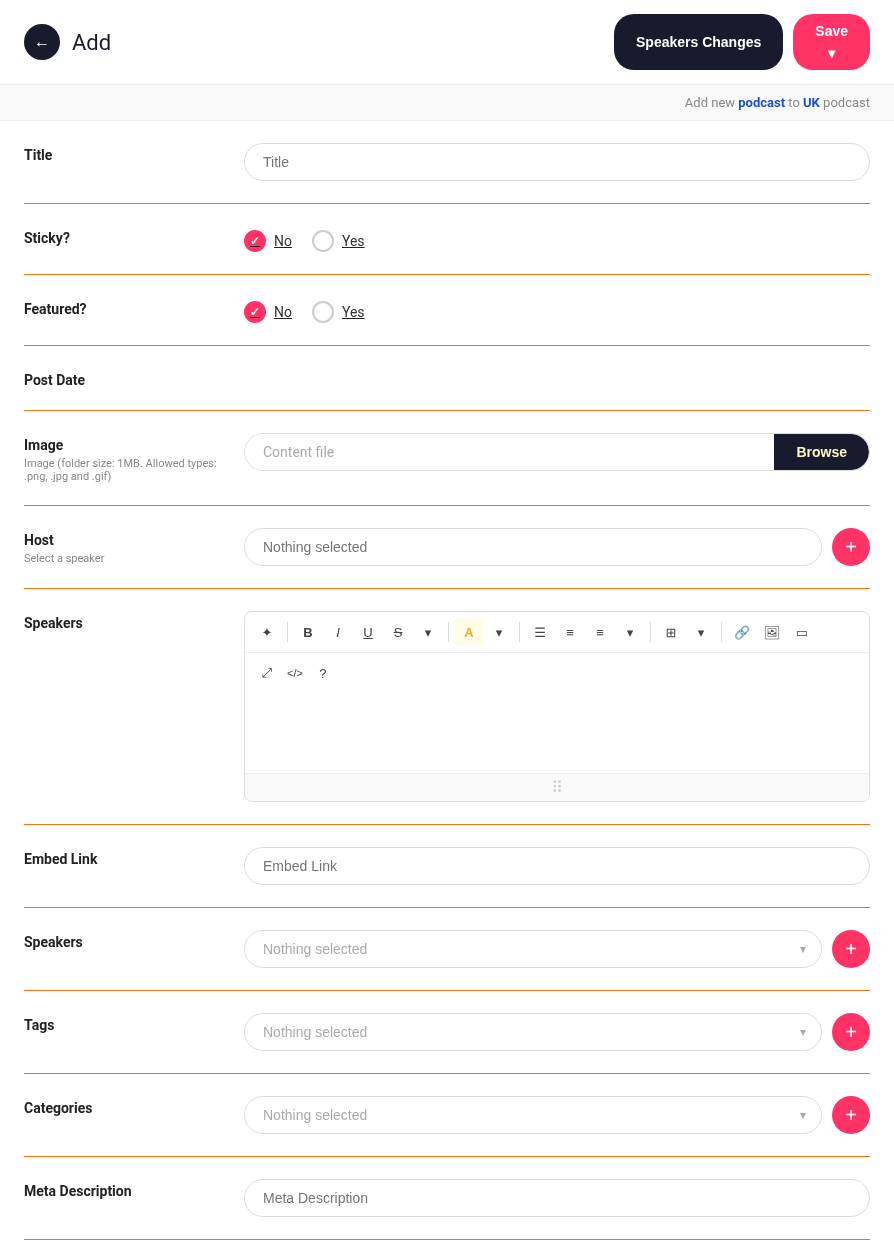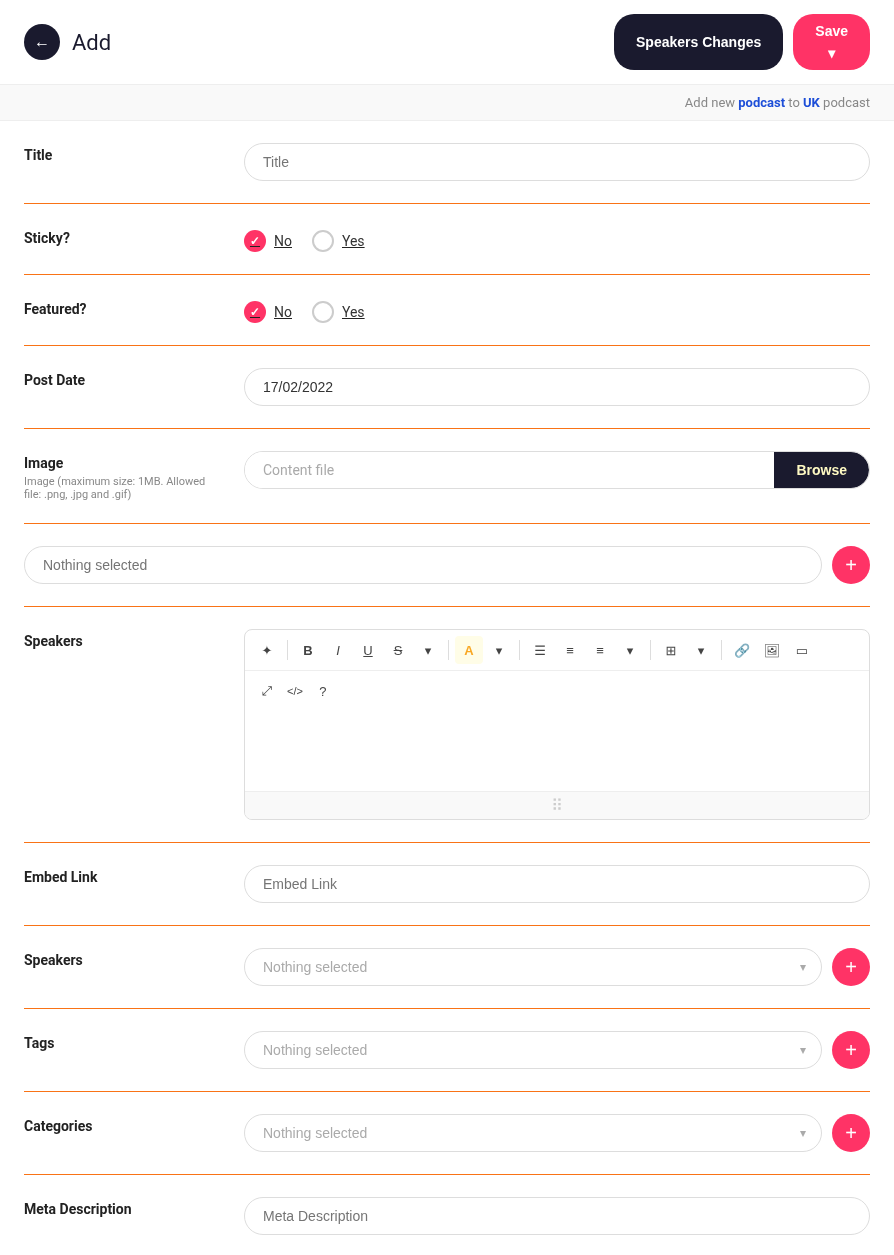--- a/index.html
+++ b/index.html
@@ -358,39 +358,40 @@
           <span class="radio-label">Yes</span>
         </label>
       </div>
     </div>
   </div>
 
   <div class="form-row">
     <div class="form-label-col">
       <div class="form-label">Post Date</div>
     </div>
-    <div class="form-control-col">
-      <input type="text" class="input-field" style="color: rgb(51, 51, 51);" value="17/02/2022">
-    </div>
   </div>
 
   <div class="form-row">
     <div class="form-label-col">
       <div class="form-label">Image</div>
-      <div class="form-sublabel">Image (maximum size: 1MB. Allowed file: .png, .jpg and .gif)</div>
+      <div class="form-sublabel">Image (folder size: 1MB. Allowed types: .png, .jpg and .gif)</div>
     </div>
     <div class="form-control-col">
       <div class="file-input-wrapper">
         <span class="file-input-text">Content file</span>
         <button class="browse-btn">Browse</button>
       </div>
     </div>
   </div>
 
   <div class="form-row">
+    <div class="form-label-col">
+      <div class="form-label">Host</div>
+      <div class="form-sublabel">Select a speaker</div>
+    </div>
     <div class="form-control-col">
       <div class="select-with-add">
         <input type="text" class="input-field" placeholder="Nothing selected" style="">
         <button class="add-btn">+</button>
       </div>
     </div>
   </div>
 
   <div class="form-row">
     <div class="form-label-col">

